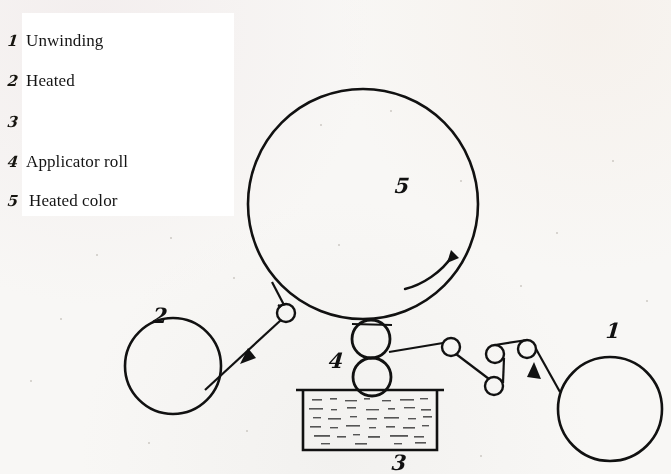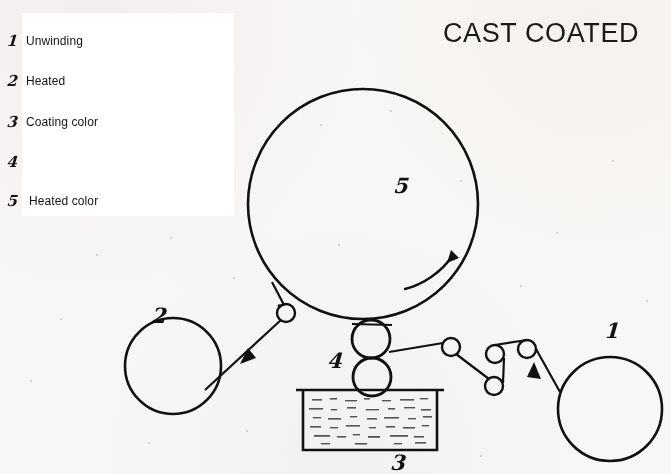--- a/index.html
+++ b/index.html
@@ -37,22 +37,22 @@
     display:flex;align-items:center;
   }
   .legend-num{
     width:26px;text-align:center;
     font-family:"DejaVu Serif", serif;
     font-weight:700;font-size:15px;color:#16140f;
     font-style:italic;
     transform:skewX(-6deg);
   }
   .legend-label{
-    font-family:Liberation Sans, sans-serif;
-    font-size:12px;color:#141414;letter-spacing:.1px;
+    font-family:Liberation Serif, serif;
+    font-size:17px;color:#141414;letter-spacing:.1px;
     white-space:nowrap;
   }
   
   #title{
     position:absolute;left:443px;top:18px;
     font-family:"Liberation Sans", sans-serif;
     font-size:27px;letter-spacing:.6px;color:#1a1a1a;
     white-space:nowrap;
   }
   
@@ -181,42 +181,41 @@
     <line x1="352" y1="324" x2="392" y2="325" stroke="#111" stroke-width="2.2"></line>
 
   </svg>
 
   <div class="num-hand" style="left:606px;top:318px;">1</div>
   <div class="num-hand" style="left:153px;top:303px;">2</div>
   <div class="num-hand" style="left:392px;top:450px;">3</div>
   <div class="num-hand" style="left:329px;top:348px;">4</div>
   <div class="num-hand" style="left:395px;top:173px;">5</div>
 
-  <div id="title">CAST COATED</div>
 
   <div id="legend">
     <div id="legend-panel"></div>
 
     <div class="legend-row" style="top:18px;">
       <span class="legend-num">1</span>
       <span class="legend-label">Unwinding</span>
     </div>
 
     <div class="legend-row" style="top:58px;">
       <span class="legend-num">2</span>
       <span class="legend-label">Heated</span>
     </div>
 
     <div class="legend-row" style="top:99px;">
       <span class="legend-num">3</span>
-      <span class="legend-label">Coating color</span>
     </div>
 
     <div class="legend-row" style="top:139px;">
       <span class="legend-num">4</span>
+      <span class="legend-label">Applicator roll</span>
     </div>
 
     <div class="legend-row" style="top:178px;">
       <span class="legend-num">5</span>
       <span class="legend-label" style="padding-left:3px;">Heated color</span>
     </div>
   </div>
 
 </div>
 

